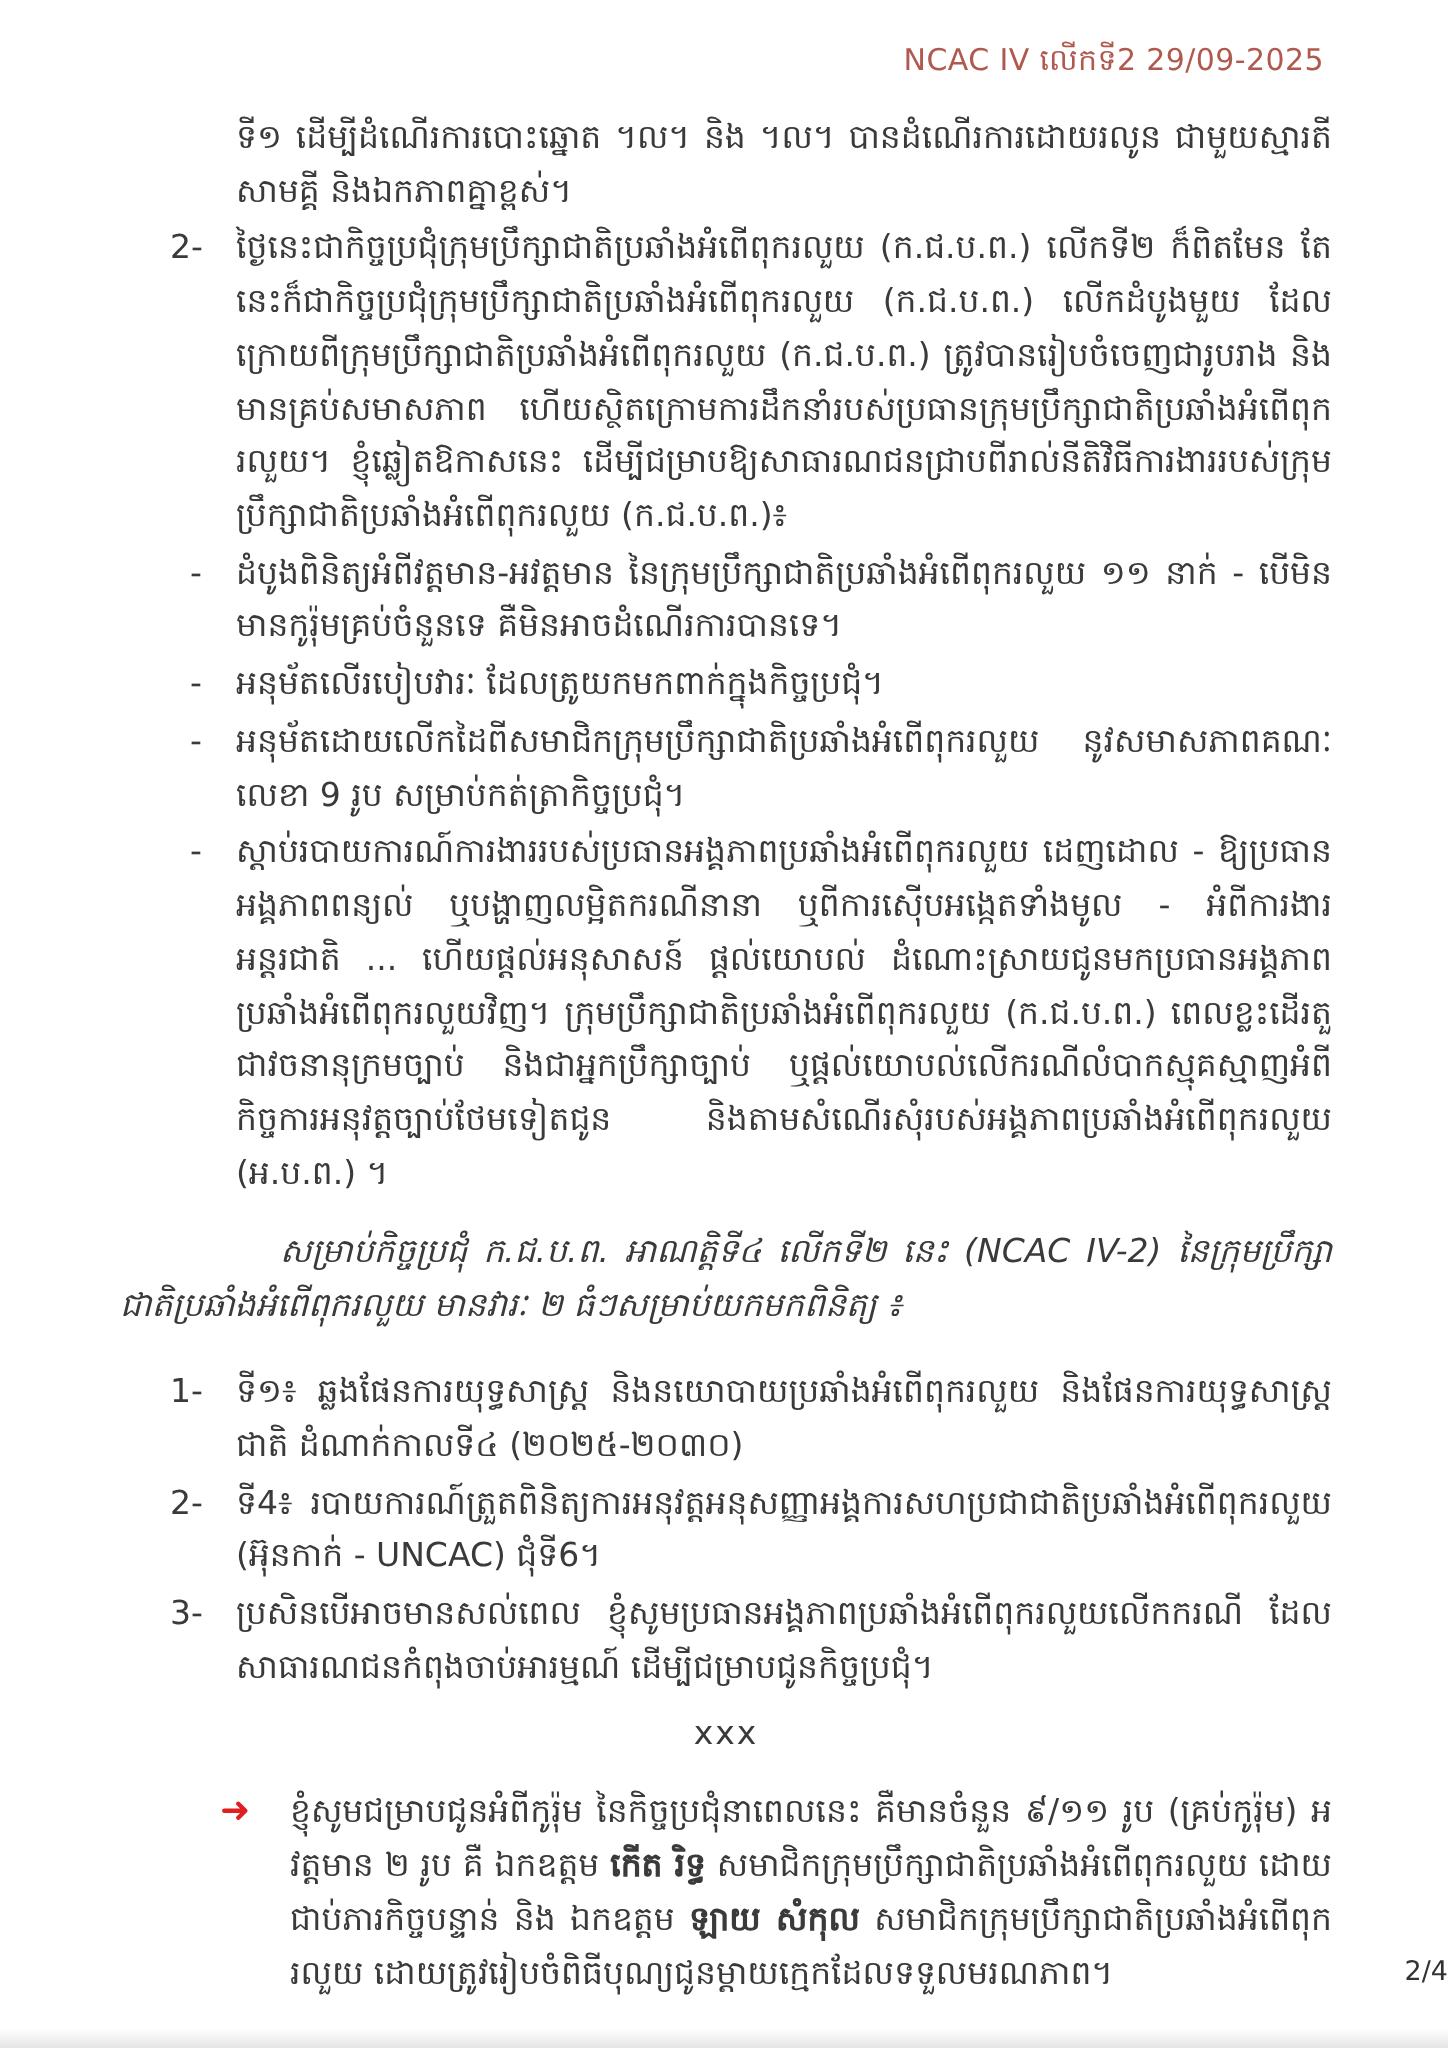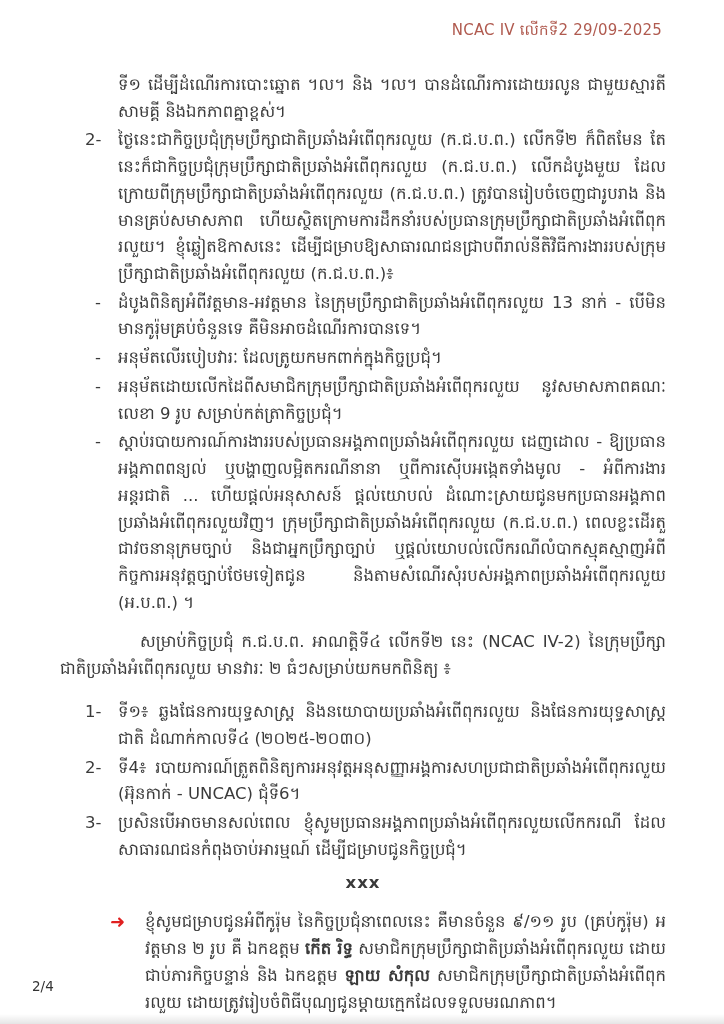--- a/index.html
+++ b/index.html
@@ -20,59 +20,59 @@
   .page::after{ 
     content:"";position:absolute;left:0;right:0;bottom:0;height:10px;
     background:linear-gradient(to bottom,rgba(0,0,0,0),rgba(0,0,0,0.10));
     pointer-events:none;
   }
   .doc-header{
     position:absolute;top:20px;right:62px;
     font-size:15px;color:var(--red);letter-spacing:.2px;
   }
   .content{
-    position:absolute;top:72px;left:60px;width:606px;
+    position:absolute;top:56px;left:60px;width:606px;
     font-size:16.5px;line-height:1.62;text-align:justify;
   }
   .para-cont{margin:0 0 2px 58px;}
   .row{display:flex;align-items:flex-start;margin-top:2px;}
   .row .marker{flex:0 0 33px;}
   .row .body{flex:1;}
   .bullet-row{padding-left:35px;}
   .bullet-row .marker{flex:0 0 23px;}
   .num-row{padding-left:25px;}
-  .para-agenda{margin-top:13px;text-indent:80px;}
+  .para-agenda{margin-top:13px;text-indent:80px;font-style:italic;}
   .agenda-label{font-weight:400;}
-  .separator{margin-top:6px;text-align:center;letter-spacing:1px;font-weight:bold;}
+  .separator{margin-top:6px;text-align:center;letter-spacing:1px;}
   .arrow-row{margin-top:13px;padding-left:50px;display:flex;align-items:flex-start;}
   .arrow-row .arrow{flex:0 0 35px;color:var(--arrow-red);font-weight:700;font-size:18px;line-height:1.45;}
   .page-number{
     position:absolute;bottom:30px;left:0;right:0;
-    text-align:left;font-size:13.5px;color:#333;padding-left:32px;
+    text-align:right;font-size:13.5px;color:#333;padding-left:32px;
   }
 </style>
 </head>
 <body>
 
 <div class="page">
 
   <div class="doc-header">NCAC IV លើកទី2 29/09-2025</div>
 
   <div class="content">
 
     <p class="para-cont">ទី១ ដើម្បីដំណើរការបោះឆ្នោត ។ល។ និង ។ល។ បានដំណើរការដោយរលូន ជាមួយស្មារតីសាមគ្គី និងឯកភាពគ្នាខ្ពស់។</p>
 
     <div class="row num-row">
       <span class="marker">2-</span>
       <span class="body">ថ្ងៃនេះជាកិច្ចប្រជុំក្រុមប្រឹក្សាជាតិប្រឆាំងអំពើពុករលួយ (ក.ជ.ប.ព.) លើកទី២ ក៏ពិតមែន តែនេះក៏ជាកិច្ចប្រជុំក្រុមប្រឹក្សាជាតិប្រឆាំងអំពើពុករលួយ (ក.ជ.ប.ព.) លើកដំបូងមួយ ដែលក្រោយពីក្រុមប្រឹក្សាជាតិប្រឆាំងអំពើពុករលួយ (ក.ជ.ប.ព.) ត្រូវបានរៀបចំចេញជារូបរាង និងមានគ្រប់សមាសភាព ហើយស្ថិតក្រោមការដឹកនាំរបស់ប្រធានក្រុមប្រឹក្សាជាតិប្រឆាំងអំពើពុករលួយ។ ខ្ញុំឆ្លៀតឱកាសនេះ ដើម្បីជម្រាបឱ្យសាធារណជនជ្រាបពីរាល់នីតិវិធីការងាររបស់ក្រុមប្រឹក្សាជាតិប្រឆាំងអំពើពុករលួយ (ក.ជ.ប.ព.)៖</span>
     </div>
 
     <div class="row bullet-row">
       <span class="marker">-</span>
-      <span class="body">ដំបូងពិនិត្យអំពីវត្តមាន-អវត្តមាន នៃក្រុមប្រឹក្សាជាតិប្រឆាំងអំពើពុករលួយ 13 នាក់ - បើមិនមានកូរ៉ុមគ្រប់ចំនួនទេ គឺមិនអាចដំណើរការបានទេ។</span>
+      <span class="body">ដំបូងពិនិត្យអំពីវត្តមាន-អវត្តមាន នៃក្រុមប្រឹក្សាជាតិប្រឆាំងអំពើពុករលួយ ១១ នាក់ - បើមិនមានកូរ៉ុមគ្រប់ចំនួនទេ គឺមិនអាចដំណើរការបានទេ។</span>
     </div>
     <div class="row bullet-row">
       <span class="marker">-</span>
       <span class="body">អនុម័តលើរបៀបវារៈ ដែលត្រូយកមកពាក់ក្នុងកិច្ចប្រជុំ។</span>
     </div>
     <div class="row bullet-row">
       <span class="marker">-</span>
       <span class="body">អនុម័តដោយលើកដៃពីសមាជិកក្រុមប្រឹក្សាជាតិប្រឆាំងអំពើពុករលួយ នូវសមាសភាពគណៈលេខា 9 រូប សម្រាប់កត់ត្រាកិច្ចប្រជុំ។</span>
     </div>
     <div class="row bullet-row">

